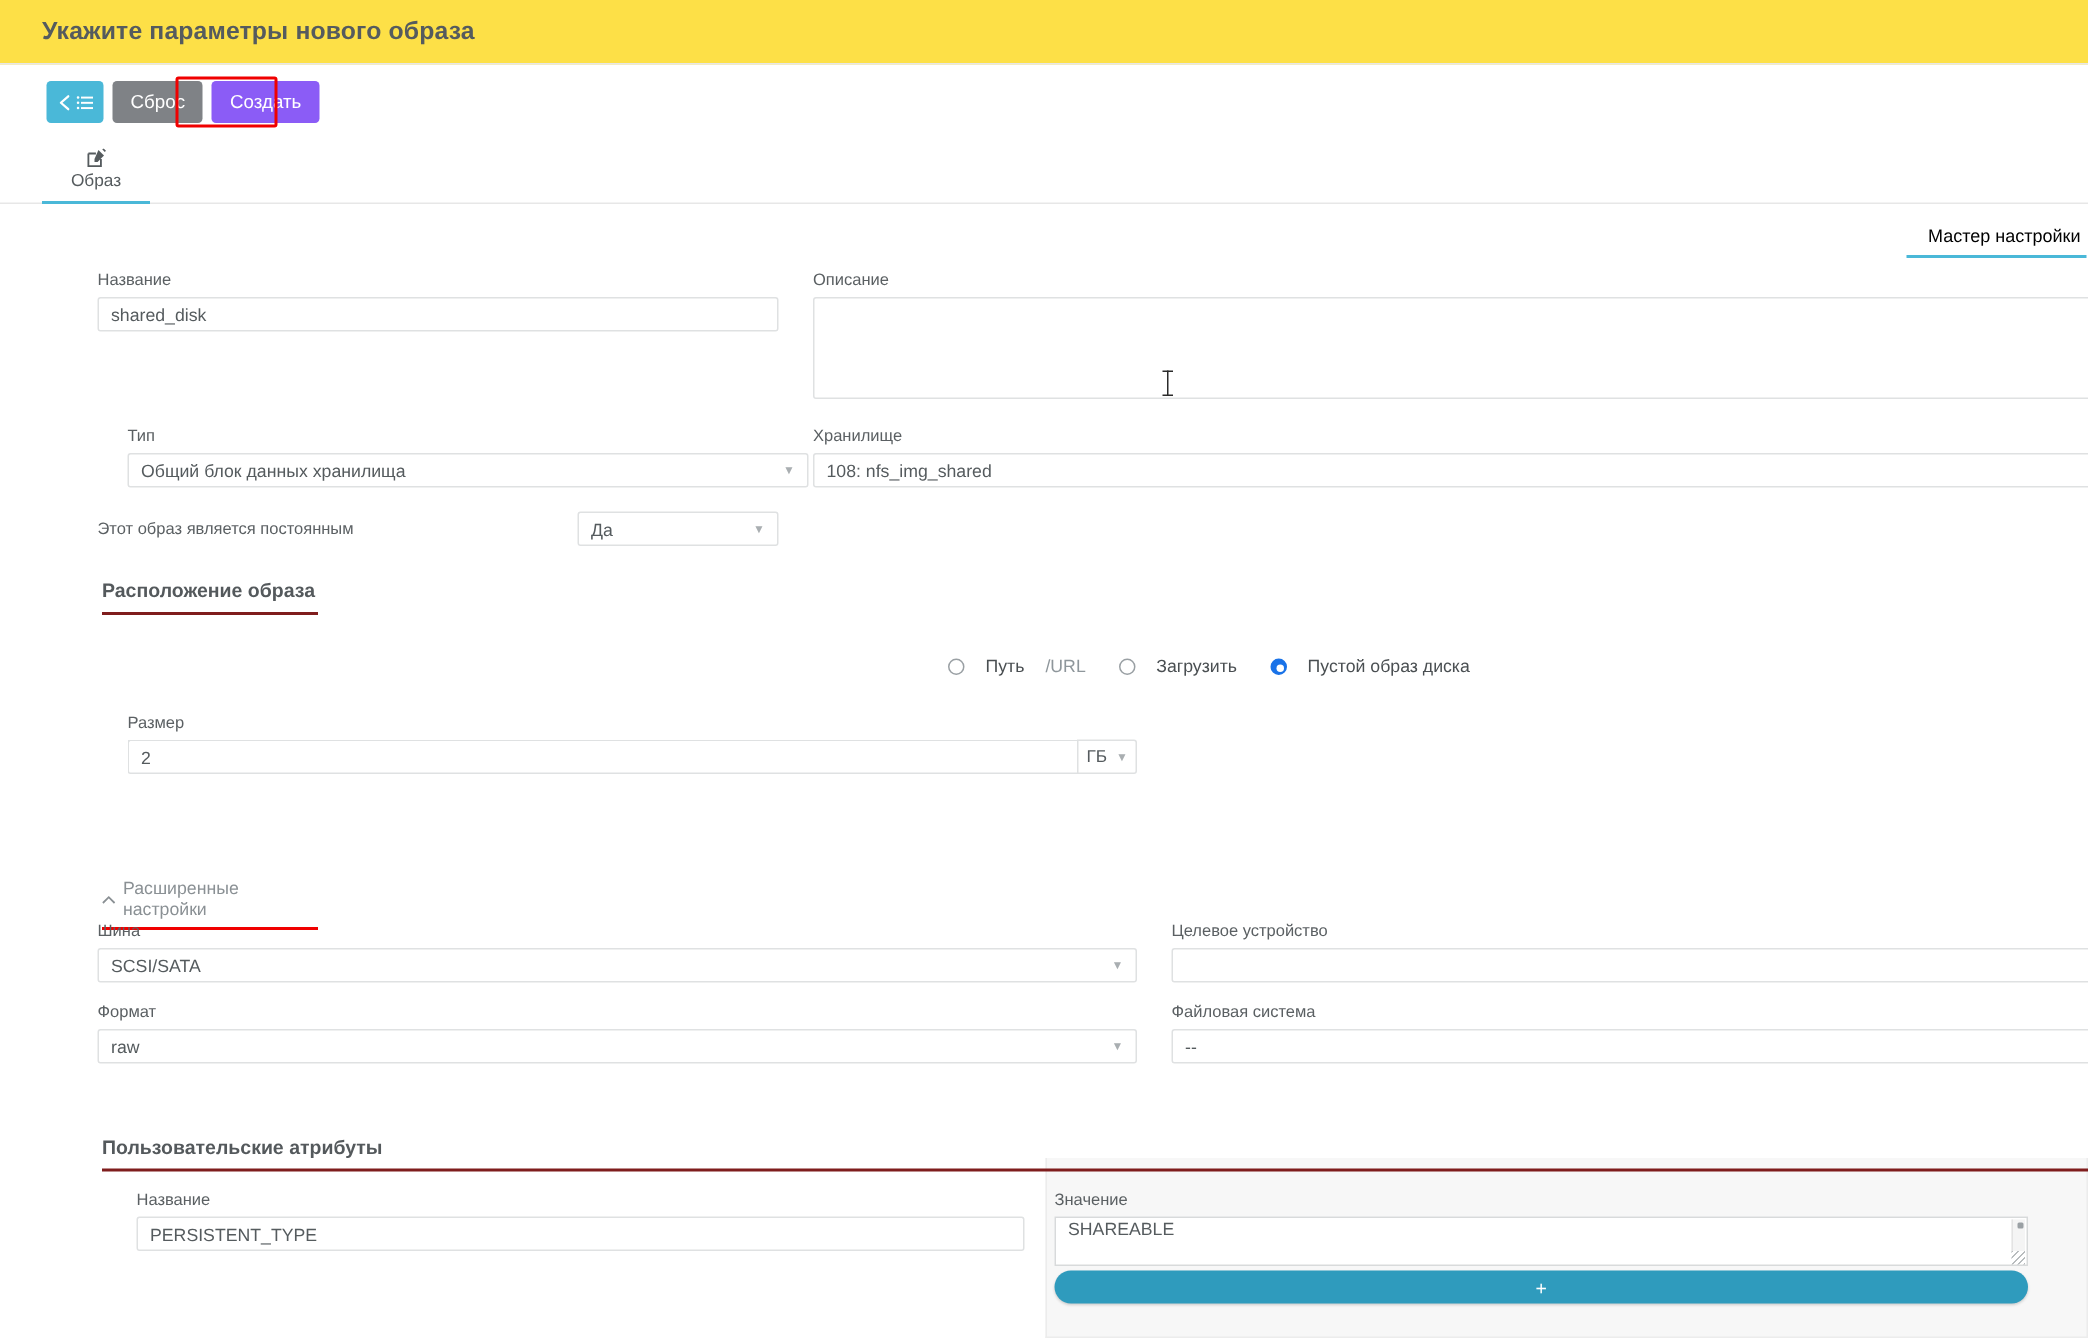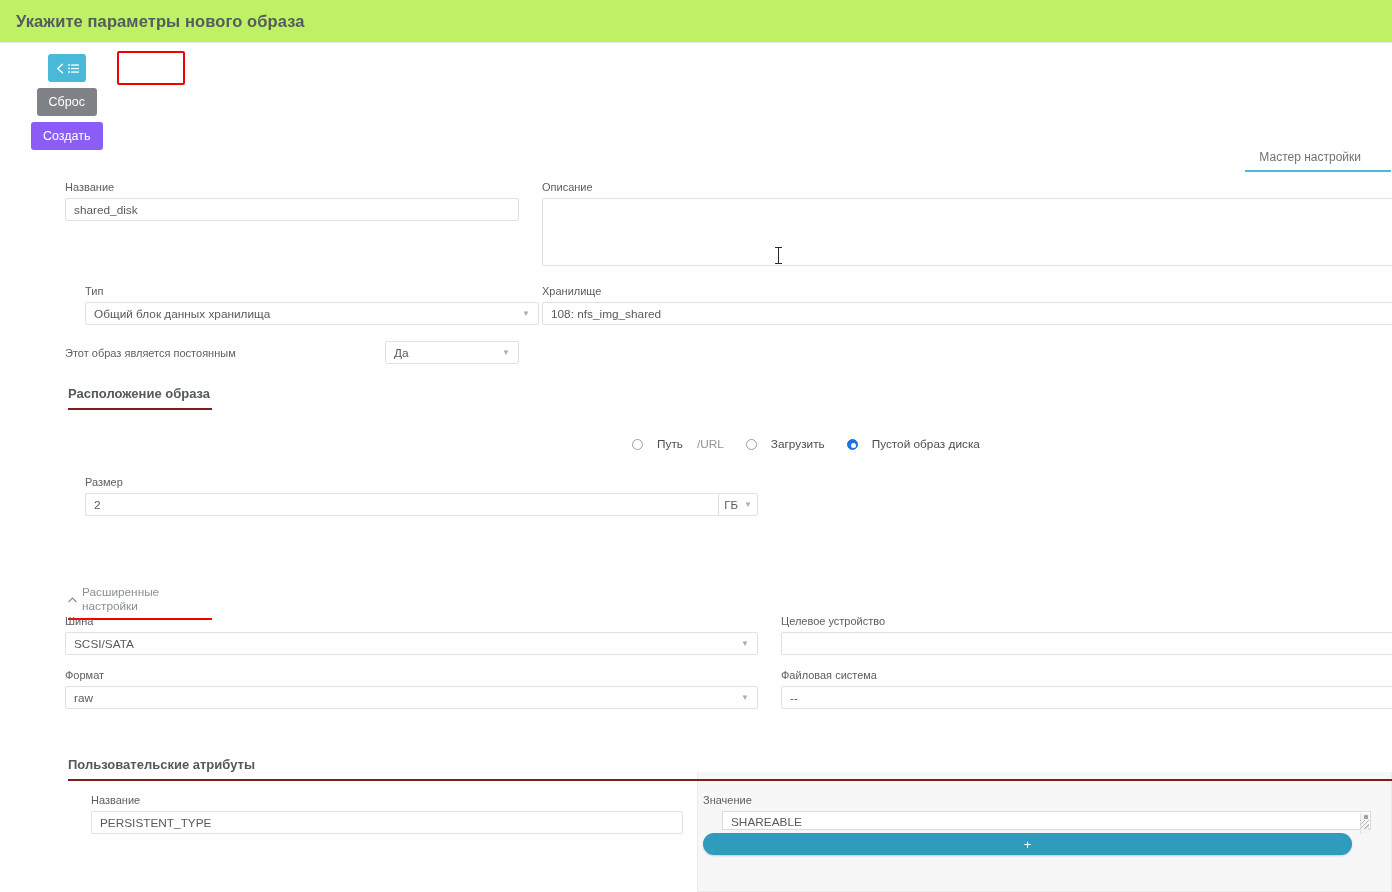--- a/index.html
+++ b/index.html
@@ -10,36 +10,36 @@
     font-family: "Liberation Sans", sans-serif;
     color: #4a4a4a;
     overflow: hidden;
   }
   .page { position: relative; width: 1392px; height: 892px; background:#fff; }
 
   
   .page-header {
     height: 43px;
     display: flex; align-items: center;
-    padding-left: 16px;
+    padding-left: 28px;
     border-bottom: 1px solid #e7e7e7;
-    background: #bef264;
+    background: #fde047;
   }
   .page-header h1 {
     margin: 0;
     font-size: 16.5px;
     font-weight: bold;
     color: #555b5e;
     letter-spacing: .1px;
   }
 
   
   .toolbar {
     position: absolute; top: 54px; left: 31px;
-    display: flex; align-items: center; gap: 6px; flex-direction: column;
+    display: flex; align-items: center; gap: 6px;
   }
   .btn {
     border: none; outline: none; cursor: pointer;
     height: 28px;
     border-radius: 3px;
     font-family: "Liberation Sans", sans-serif;
     font-size: 12.5px;
     color: #fff;
     display: flex; align-items: center; justify-content: center;
     padding: 0 12px;
@@ -75,23 +75,23 @@
   .tab-underline {
     position: absolute; left: 28px; bottom: -1px;
     width: 72px; height: 2.5px; background: #4ab8d8;
   }
 
   
   .wizard-link {
     position: absolute; top: 150px; right: 1px;
     padding-bottom: 6px;
     border-bottom: 2px solid #4ab8d8;
-    font-size: 12px; color: #737373;
+    font-size: 12px; color: #000000;
     cursor: pointer;
-    padding-left: 14px; padding-right: 30px;
+    padding-left: 14px; padding-right: 4px;
   }
 
   
   .form-area { position: absolute; top: 176px; left: 0; right: 0; }
 
   .fld-label {
     font-size: 11px; color: #5b6063;
     margin-bottom: 5px;
   }
   .input, .selectbox, .textarea {
@@ -157,23 +157,23 @@
 
   
   .attr-panel {
     position: absolute;
     left: 697px; top: 772px; width: 695px; height: 120px;
     background: #f7f7f7; border: 1px solid #ececec; border-top:none;
   }
   .attr-value-box {
     position: relative;
     border: 1px solid #d8dadb; background:#fff;
-    height: 19px; width: 100%;
+    height: 33px; width: 100%;
     font-size: 11.8px; color:#555b5e;
-    display:flex; align-items:flex-end; padding: 0 8px; margin-left: 19px;
+    display:flex; align-items:flex-start; padding: 0 8px;
   }
   .ta-scroll {
     position:absolute; right:1px; top:1px; width:9px; height:21px;
     background:#f4f4f4; border-left:1px solid #e3e3e3;
   }
   .ta-scroll::before {
     content:""; position:absolute; left:2.5px; top:2px;
     width:4px; height:4px; background:#9aa0a4; border-radius:1px;
   }
   .ta-grip {
@@ -228,20 +228,34 @@
               <rect x="3" y="8.4" width="8" height="1.3"></rect>
           </g>
         </svg>
       </span>
     </div>
     <div class="btn btn-reset">Сброс</div>
     <div class="btn btn-create">Создать</div>
     <div class="highlight-box"></div>
   </div>
 
+  <div class="tabstrip">
+    <div class="tab">
+      <span class="tab-icon">
+        <svg width="13" height="13" viewBox="0 0 14 14" aria-hidden="true">
+          <path d="M1 3.6 V12.6 H10 V7.6" fill="none" stroke="#555b5e" stroke-width="1.3"></path>
+          <path d="M1 3.6 H6.4" fill="none" stroke="#555b5e" stroke-width="1.3"></path>
+          <path d="M8.2 1.1 L12.2 5.1 L7.6 9.7 L5.4 9.7 L5.4 7.5 Z" fill="#555b5e"></path>
+          <path d="M11.4 0.3 L13.2 2.1" stroke="#555b5e" stroke-width="1.2" fill="none"></path>
+        </svg>
+      </span>
+      <span class="tab-label">Образ</span>
+    </div>
+    <div class="tab-underline"></div>
+  </div>
 
   <div class="wizard-link">Мастер настройки</div>
 
   <div class="form-area">
 
     <div class="b" style="left:65px; top:5px; width:454px;">
       <div class="fld-label">Название</div>
       <div class="input">shared_disk</div>
     </div>
 

